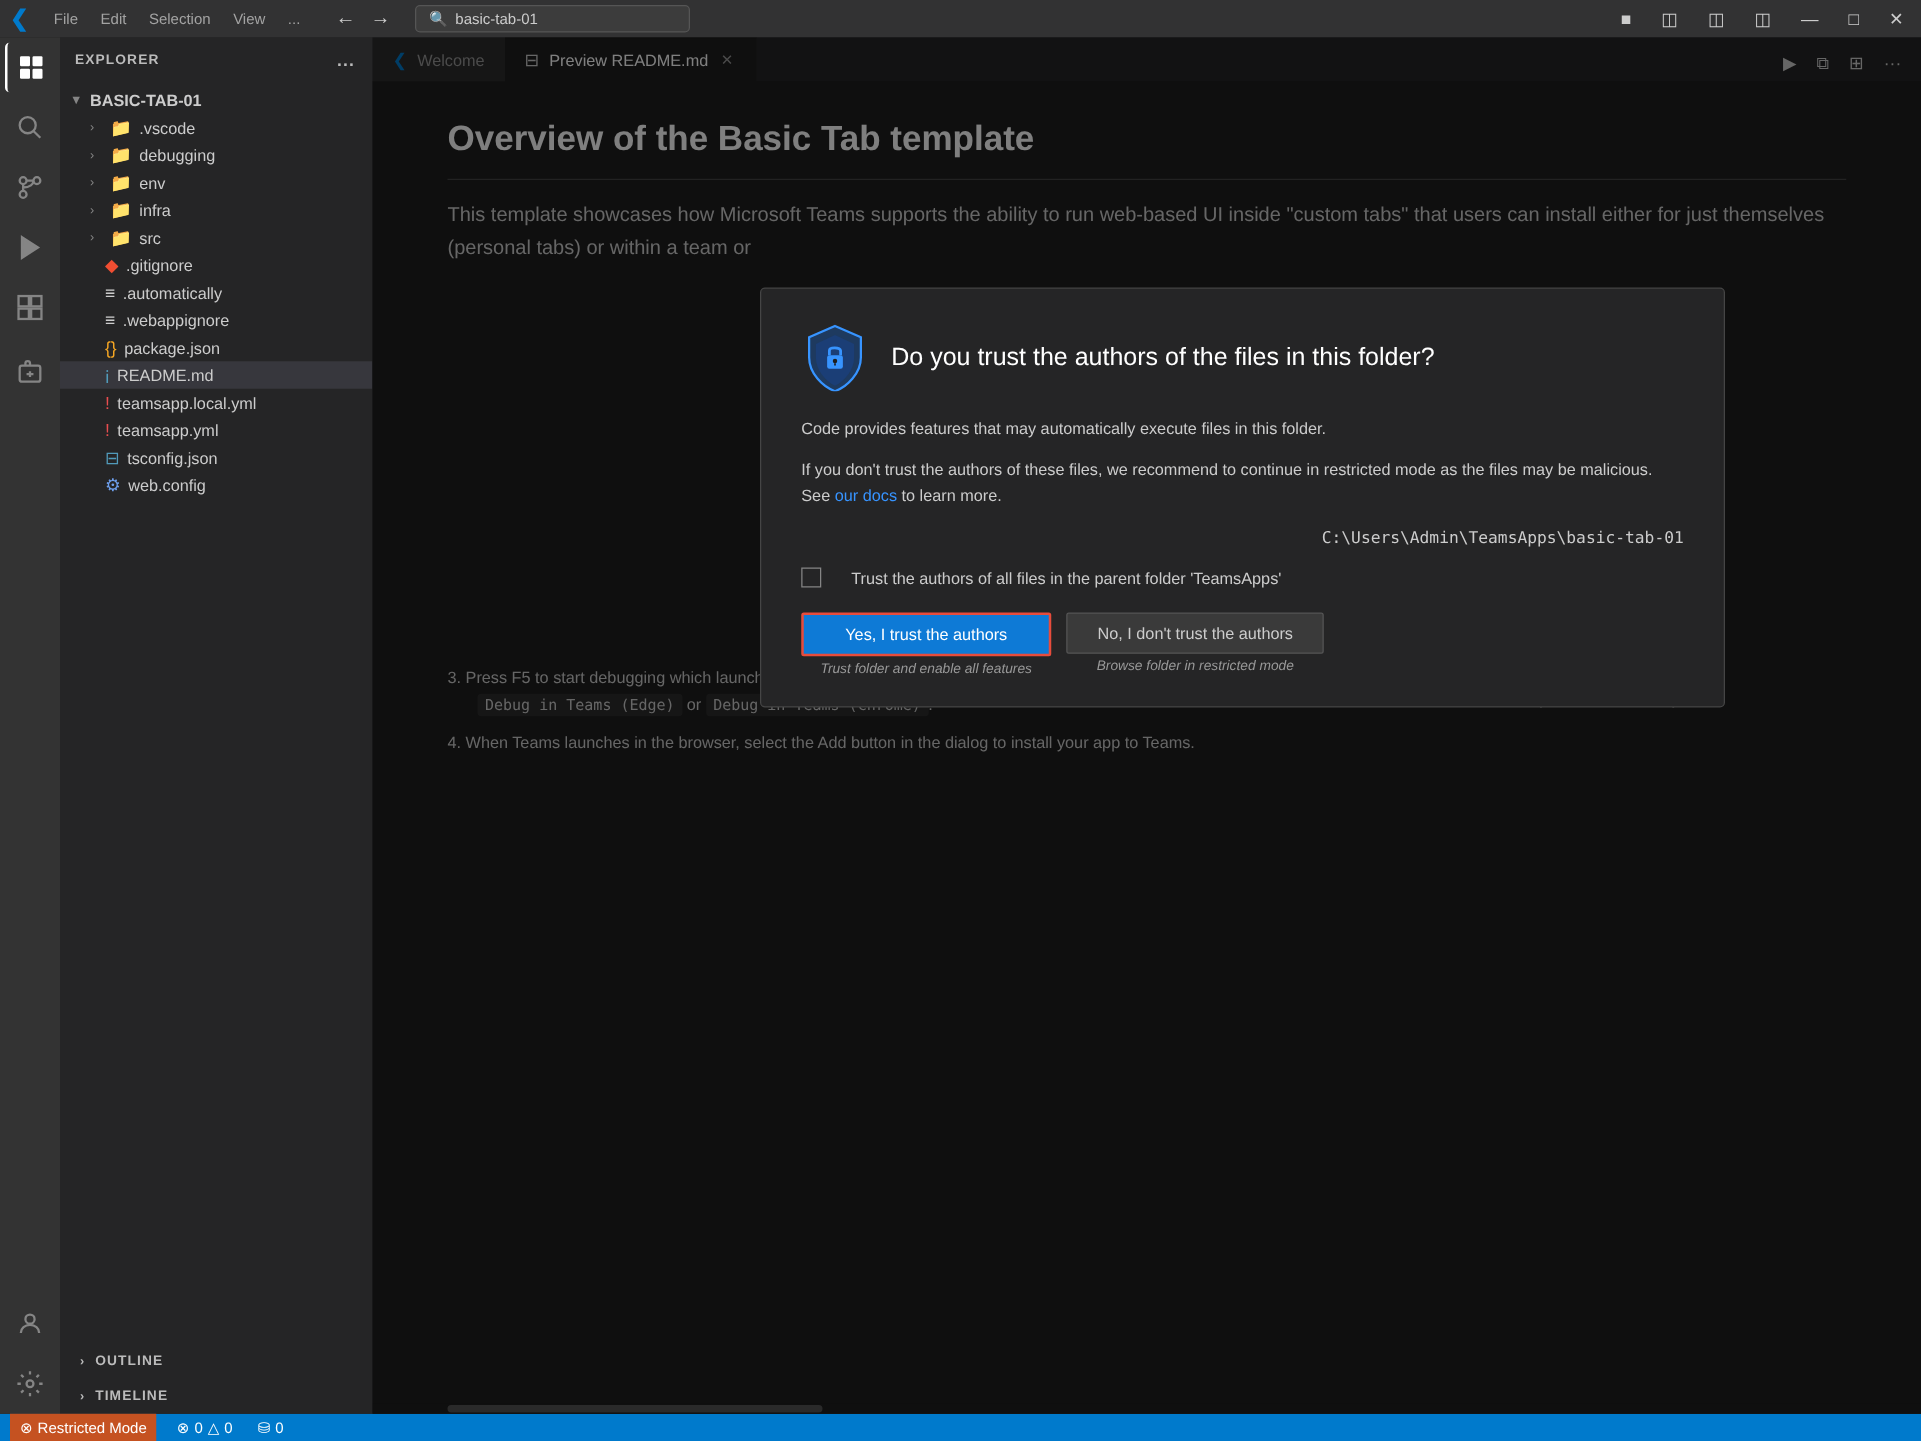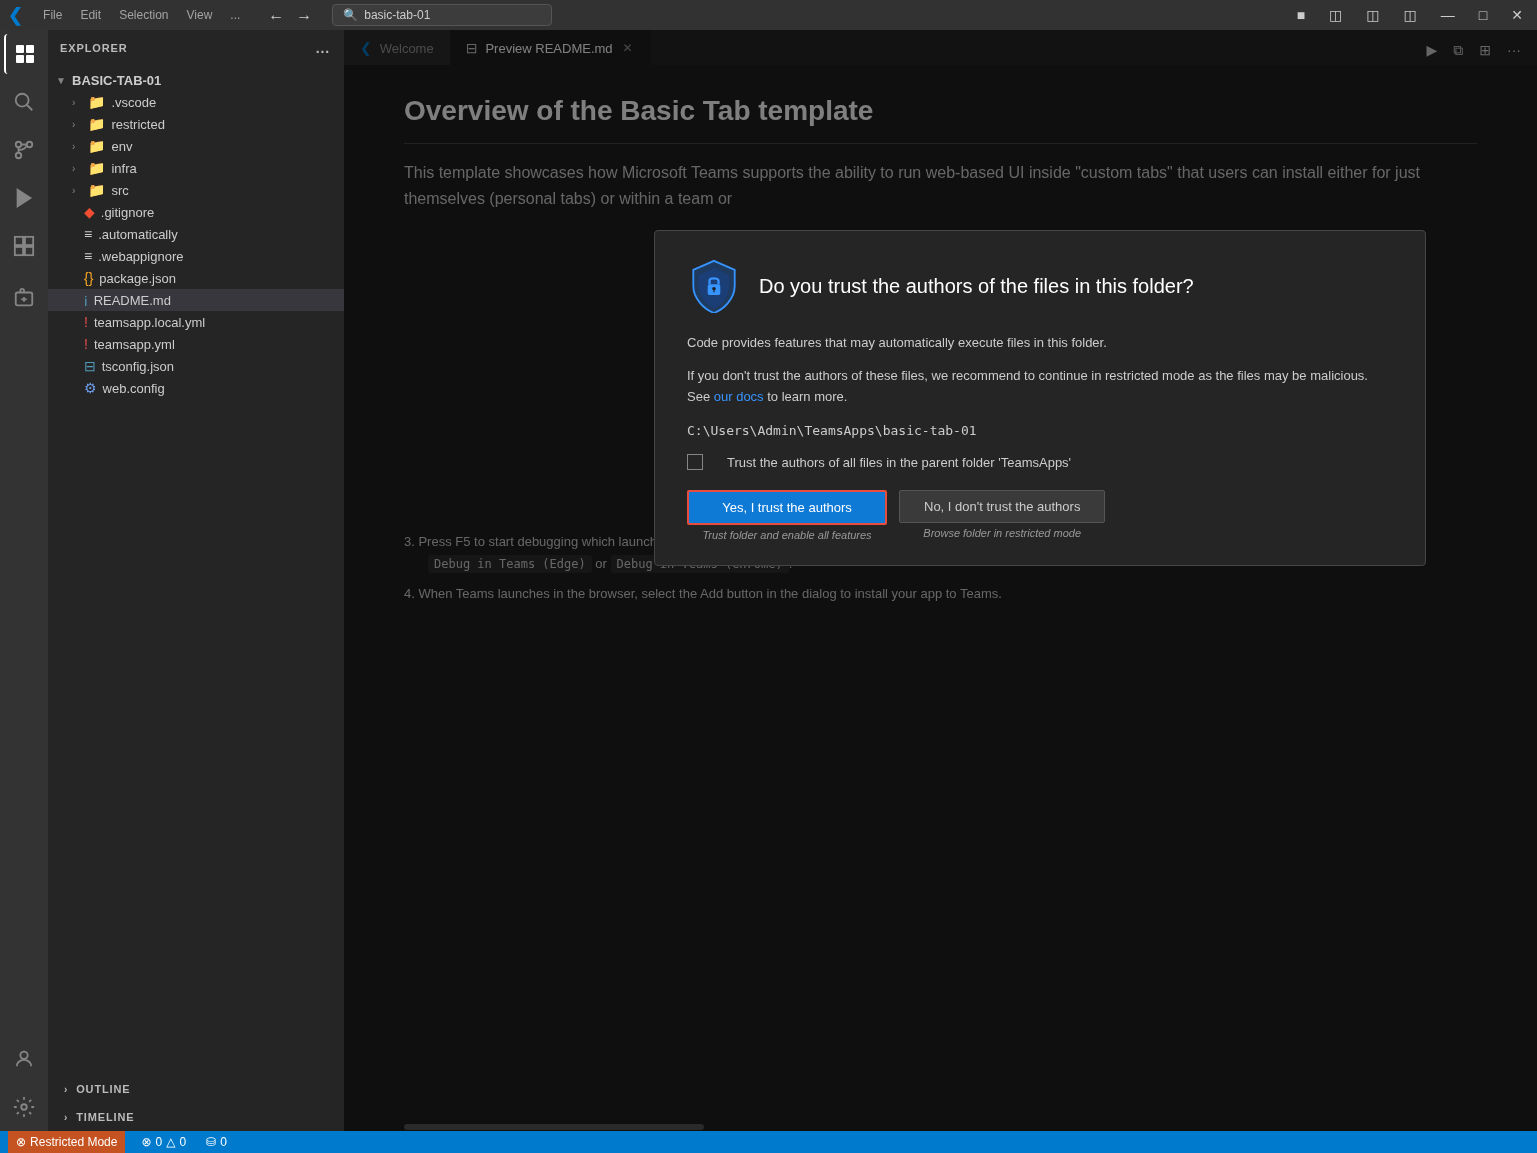--- a/index.html
+++ b/index.html
@@ -101,21 +101,21 @@
       color: #858585;
       font-size: 22px;
       cursor: pointer;
       border-radius: 4px;
     }
     .activity-icon.active { color: #fff; border-left: 2px solid #fff; }
     .activity-spacer { flex: 1; }
 
     
     .sidebar {
-      width: 296px;
+      width: 250px;
       background: #252526;
       display: flex;
       flex-direction: column;
     }
     .sidebar-header {
       height: 35px;
       display: flex;
       align-items: center;
       justify-content: space-between;
       padding: 0 12px;
@@ -295,20 +295,21 @@
       font-size: 13px;
       color: #ccc;
       line-height: 1.6;
       margin-bottom: 12px;
     }
     .dialog-path {
       font-family: monospace;
       font-size: 13px;
       color: #ccc;
       margin: 16px 0;
+      text-align: right;
     }
     .dialog-link { color: #3794ff; text-decoration: none; cursor: pointer; }
     .dialog-checkbox-row {
       display: flex;
       align-items: center;
       gap: 24px;
       margin-bottom: 20px;
     }
     .dialog-checkbox {
       width: 16px;
@@ -502,21 +503,21 @@
 
       <div class="tree-item" style="padding-left:24px;">
         <span class="tree-chevron">›</span>
         <span class="tree-icon" style="color:#c09553;">📁</span>
         <span class="tree-label">.vscode</span>
       </div>
 
       <div class="tree-item" style="padding-left:24px;">
         <span class="tree-chevron">›</span>
         <span class="tree-icon" style="color:#c09553;">📁</span>
-        <span class="tree-label">restricted</span>
+        <span class="tree-label">debugging</span>
       </div>
 
       <div class="tree-item" style="padding-left:24px;">
         <span class="tree-chevron">›</span>
         <span class="tree-icon" style="color:#c09553;">📁</span>
         <span class="tree-label">env</span>
       </div>
 
       <div class="tree-item" style="padding-left:24px;">
         <span class="tree-chevron">›</span>

